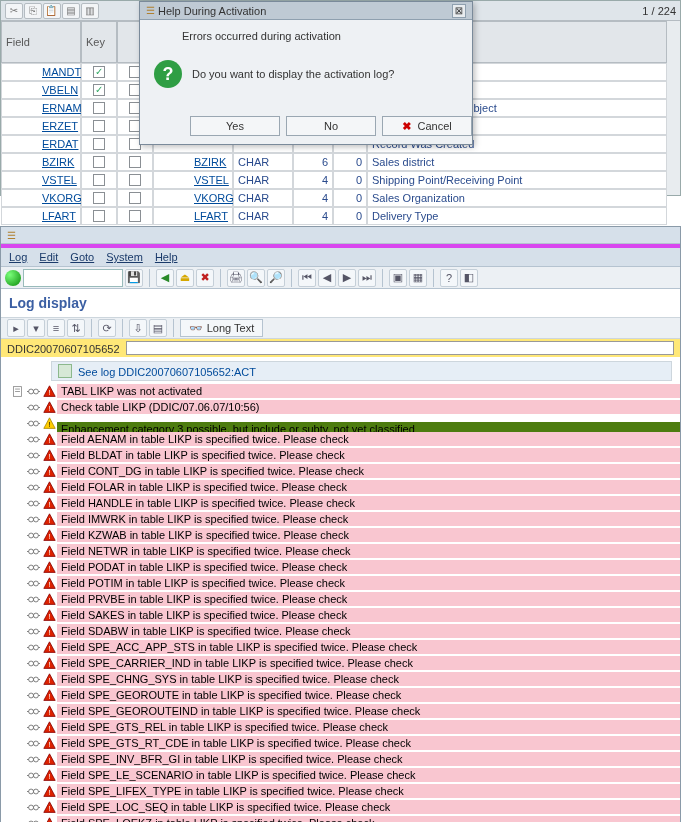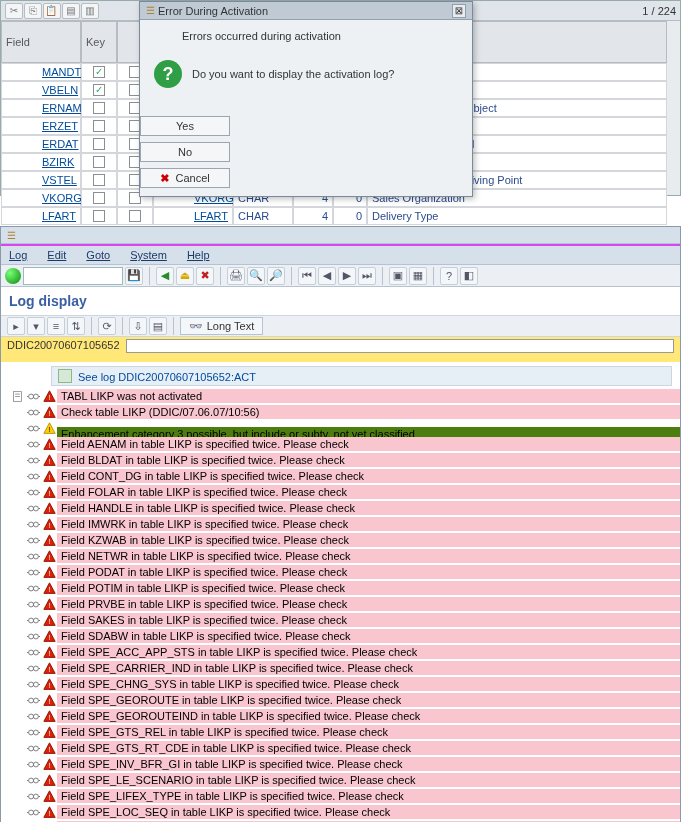--- a/index.html
+++ b/index.html
@@ -20,42 +20,42 @@
   .link { color: #004b9b; text-decoration: underline; cursor: pointer; padding-left: 36px; }
   .num { justify-content: flex-end; }
 
   
   .dialog { position: absolute; left: 138px; top: 0; width: 334px; background: #eef1f4; border: 1px solid #7a8a9a; box-shadow: 2px 2px 6px rgba(0,0,0,0.25); z-index: 10; }
   .dlg-title { background: #bfcad4; border-bottom: 1px solid #8fa0af; padding: 2px 6px; font-size: 11px; display: flex; align-items: center; height: 18px; }
   .dlg-title .close { margin-left: auto; width: 14px; height: 14px; border: 1px solid #8fa0af; display: flex; align-items: center; justify-content: center; font-size: 10px; cursor: pointer; background: #e8ecef; }
   .dlg-body { padding: 10px 14px 14px 14px; font-size: 11px; color: #333; }
   .dlg-row { display: flex; align-items: center; margin-bottom: 14px; }
   .q-icon { width: 28px; height: 28px; border-radius: 50%; background: #2f9e44; color: #fff; font-weight: bold; font-size: 18px; display: flex; align-items: center; justify-content: center; margin-right: 10px; }
-  .dlg-btns { display: flex; gap: 6px; justify-content: flex-end; padding-bottom: 8px; flex-direction: column; }
+  .dlg-btns { display: flex; gap: 6px; justify-content: flex-end; padding-bottom: 8px; }
   .dlg-btn { width: 90px; height: 20px; background: #f4f6f8; border: 1px solid #9aa7b2; display: flex; align-items: center; justify-content: center; font-size: 11px; cursor: pointer; }
   .dlg-btn .x { color: #c00; font-weight: bold; margin-right: 6px; }
 
   
   .gap { height: 30px; background: #fff; }
   .win2 { border: 1px solid #8a9aa8; }
-  .menu2 { background: #d6e0ea; border-top: 2px solid #d946ef; border-bottom: 1px solid #b5c3d0; padding: 3px 8px; font-size: 11px; color: #1a3a6a; display: flex; gap: 20px; }
+  .menu2 { background: #d6e0ea; border-top: 4px solid #d946ef; border-bottom: 1px solid #b5c3d0; padding: 3px 8px; font-size: 11px; color: #1a3a6a; display: flex; gap: 12px; }
   .menu2 .m { text-decoration: underline; cursor: pointer; }
   .tb2 { background: #ecf0f4; border-bottom: 1px solid #b5c3d0; padding: 2px 4px; display: flex; align-items: center; gap: 2px; height: 22px; }
   .tb2 .ok { width: 16px; height: 16px; border-radius: 50%; background: radial-gradient(circle at 30% 30%, #7aff7a, #0a8a0a); display: inline-block; }
   .tb2 input { width: 100px; height: 18px; border: 1px solid #9bb; font-size: 11px; padding: 0 4px; }
   .sep2 { width: 1px; height: 18px; background: #b5c3d0; margin: 0 4px; }
   .tb-ico { width: 18px; height: 18px; border: 1px solid #c5cfd8; background: #f4f7fa; border-radius: 2px; display: inline-flex; align-items: center; justify-content: center; font-size: 11px; color: #556; }
   .tb-ico.sv { color: #caa000; }
   .tb-ico.gr { color: #2a8a2a; }
   .tb-ico.yl { color: #d6a800; }
   .tb-ico.rd { color: #c02020; }
   h2.logdisp { margin: 6px 8px; color: #3b5fa3; font-size: 14px; font-weight: bold; }
   .tb3 { background: #ecf0f4; border-top: 1px solid #cdd6dd; border-bottom: 1px solid #cdd6dd; padding: 2px 6px; display: flex; gap: 2px; align-items: center; height: 22px; }
   .tb3 .longtxt { height: 18px; padding: 0 8px; border: 1px solid #b5c3d0; background: #f4f7fa; display: inline-flex; align-items: center; font-size: 11px; cursor: pointer; }
-  .glassrow { background: #ffe878; display: flex; align-items: flex-start; padding: 2px 6px; height: 25px; font-size: 11px; }
+  .glassrow { background: #ffe878; display: flex; align-items: flex-end; padding: 2px 6px; height: 18px; font-size: 11px; }
   .glassrow .label { color: #333; }
   .glassrow input { flex: 1; margin-left: 6px; height: 14px; border: 1px solid #999; font-size: 11px; }
   .seelog { display: flex; align-items: flex-end; padding: 2px 6px; height: 20px; background: #e6eef6; border: 1px solid #cdd6dd; font-family: "Courier New", monospace; font-size: 11px; color: #004b9b; margin: 4px 8px 0 50px; }
   .seelog .linkicon { width: 14px; height: 14px; background: #d6e8d6; border: 1px solid #8cb88c; margin-right: 6px; }
   .logtable { margin: 2px 0 0 8px; }
   .logrow { display: flex; align-items: center; height: 16px; font-family: "Courier New", monospace; font-size: 11px; }
   .lc { width: 16px; display: inline-flex; align-items: center; justify-content: center; }
   .lc svg { width: 13px; height: 13px; }
   .msg { flex: 1; padding: 4px 4px; height: 14px; display: flex; align-items: center; }
   .pink .msg { background: #f9c6d0; color: #000; }
@@ -217,21 +217,21 @@
       </div>
       <div class="cell ">CHAR</div>
       <div class="cell num">4</div>
       <div class="cell num">0</div>
       <div class="cell ">Delivery Type</div>
     </div>
 
   <div class="dialog">
     <div class="dlg-title">
       <span class="sap-doc-icon">☰</span>&nbsp;
-      <span>Error During Activation</span>
+      <span>Help During Activation</span>
       <span class="close">⊠</span>
     </div>
     <div class="dlg-body">
       <div style="margin-left:28px;">Errors occurred during activation</div>
       <div class="dlg-row" style="margin-top:18px;">
         <span class="q-icon">?</span>
         <span>Do you want to display the activation log?</span>
       </div>
     </div>
     <div class="dlg-btns">

